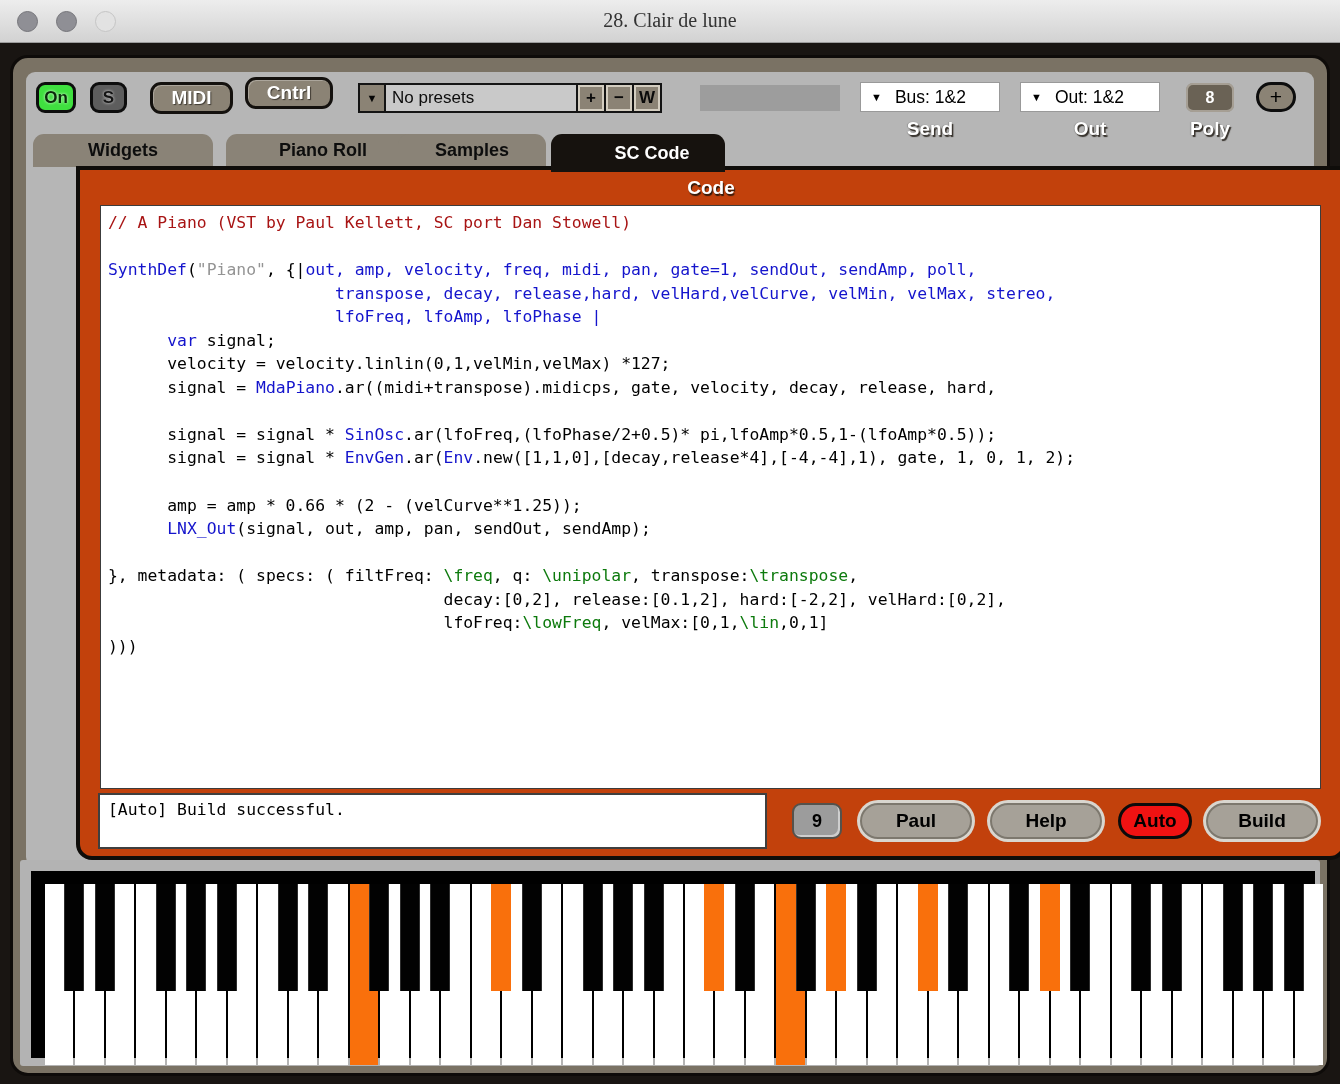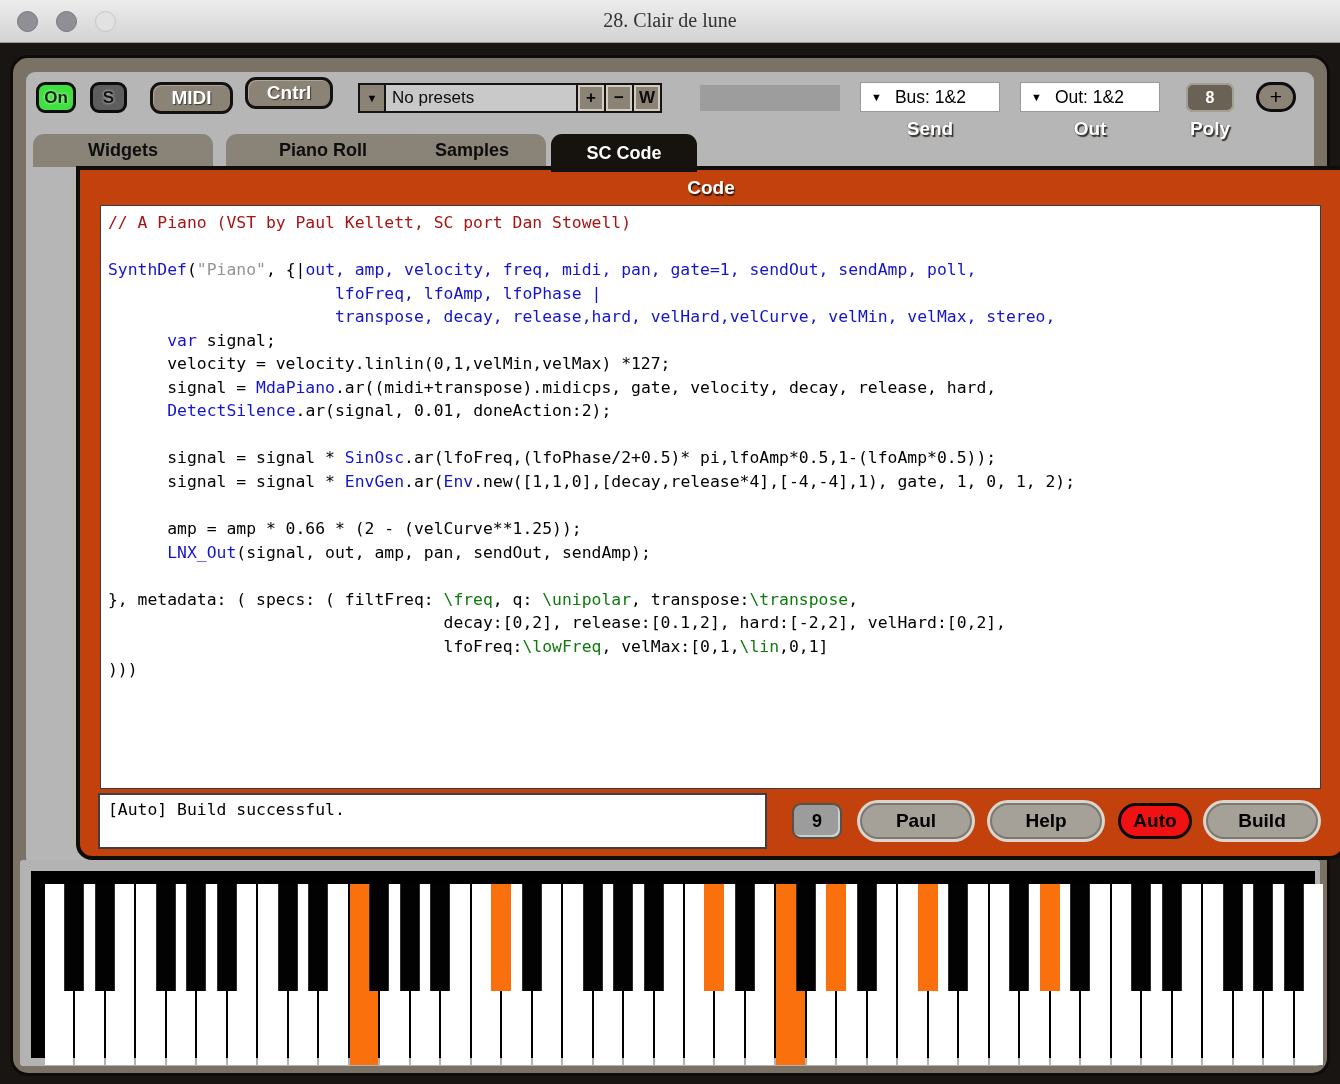--- a/index.html
+++ b/index.html
@@ -49,21 +49,21 @@
   .polylbl{left:1170px;top:118px;width:80px;}
   .poly{left:1186px;top:83px;width:48px;height:29px;background:#6a6255;border-radius:7px;color:#fff;font-size:16px;
         box-shadow:inset 0 0 0 2px rgba(240,236,226,.45);}
   .addbtn{left:1256px;top:82px;width:40px;height:30px;background:#8b8375;border:3px solid #0d0d0d;border-radius:15px;
           font-size:21px;font-weight:normal;color:#000;}
 
   
   .tab{position:absolute;top:134px;height:33px;background:#8a8377;border-radius:11px 11px 0 0;
        display:flex;align-items:center;justify-content:center;font-size:18px;font-weight:bold;color:#0d0d0d;z-index:3;}
   .tab.active{background:#16120e;color:#fff;height:38px;z-index:5;}
-  .tab1{left:33px;width:180px;} .tab2{left:226px;width:194px;} .tab3{left:398px;width:148px;} .tab4{left:551px;width:146px;}
+  .tab1{left:33px;width:180px;} .tab2{left:226px;width:194px;} .tab3{left:398px;width:148px;} .tab4{left:551px;width:146px;padding-left:28px;}
 
   
   .codepanel{position:absolute;left:36px;top:166px;width:1270px;height:694px;box-sizing:border-box;
              background:#c2410c;border:4px solid #0f0d0a;border-radius:0 0 16px 16px;z-index:4;margin-left:40px;}
   .codetitle{position:absolute;left:0;top:7px;width:100%;text-align:center;color:#fff;font-weight:bold;font-size:19px;
              text-shadow:1px 2px 1px rgba(20,16,10,.85);}
   .codebox{position:absolute;left:20px;top:35px;width:1221px;height:584px;background:#fff;border:1px solid #3c3c3c;
            box-sizing:border-box;overflow:hidden;padding:5px 0 0 7px;}
   .code-line{white-space:pre;font-family:"DejaVu Sans Mono",monospace;font-size:16.4px;line-height:23.55px;}
   .statusbox{position:absolute;left:18px;top:623px;width:669px;height:56px;background:#fff;border:2px solid #3f3f3f;
@@ -135,26 +135,25 @@
   <div class="shadowlabel polylbl">Poly</div>
 
   <div class="tbtn addbtn">+</div>
 
   <div class="codepanel">
     <div class="codetitle">Code</div>
     <div class="codebox">
         <div class="code-line"><span style="color: rgb(168, 20, 20);">// A Piano (VST by Paul Kellett, SC port Dan Stowell)</span></div>
         <div class="code-line"> </div>
         <div class="code-line"><span style="color: rgb(20, 20, 204);">SynthDef</span><span style="color: rgb(0, 0, 0);">(</span><span style="color: rgb(148, 148, 148);">"Piano"</span><span style="color: rgb(0, 0, 0);">, {|</span><span style="color: rgb(20, 20, 204);">out, amp, velocity, freq, midi, pan, gate=1, sendOut, sendAmp, poll,</span></div>
+        <div class="code-line"><span style="color: rgb(0, 0, 0);">                       </span><span style="color: rgb(20, 20, 204);">transpose, decay, release,hard, velHard,velCurve, velMin, velMax, stereo,</span></div>
         <div class="code-line"><span style="color: rgb(0, 0, 0);">                       </span><span style="color: rgb(20, 20, 204);">lfoFreq, lfoAmp, lfoPhase |</span></div>
-        <div class="code-line"><span style="color: rgb(0, 0, 0);">                       </span><span style="color: rgb(20, 20, 204);">transpose, decay, release,hard, velHard,velCurve, velMin, velMax, stereo,</span></div>
         <div class="code-line"><span style="color: rgb(0, 0, 0);">      </span><span style="color: rgb(20, 20, 204);">var</span><span style="color: rgb(0, 0, 0);"> signal;</span></div>
         <div class="code-line"><span style="color: rgb(0, 0, 0);">      velocity = velocity.linlin(0,1,velMin,velMax) *127;</span></div>
         <div class="code-line"><span style="color: rgb(0, 0, 0);">      signal = </span><span style="color: rgb(20, 20, 204);">MdaPiano</span><span style="color: rgb(0, 0, 0);">.ar((midi+transpose).midicps, gate, velocity, decay, release, hard,</span></div>
-        <div class="code-line"><span style="color: rgb(0, 0, 0);">      </span><span style="color: rgb(20, 20, 204);">DetectSilence</span><span style="color: rgb(0, 0, 0);">.ar(signal, 0.01, doneAction:2);</span></div>
         <div class="code-line"> </div>
         <div class="code-line"><span style="color: rgb(0, 0, 0);">      signal = signal * </span><span style="color: rgb(20, 20, 204);">SinOsc</span><span style="color: rgb(0, 0, 0);">.ar(lfoFreq,(lfoPhase/2+0.5)* pi,lfoAmp*0.5,1-(lfoAmp*0.5));</span></div>
         <div class="code-line"><span style="color: rgb(0, 0, 0);">      signal = signal * </span><span style="color: rgb(20, 20, 204);">EnvGen</span><span style="color: rgb(0, 0, 0);">.ar(</span><span style="color: rgb(20, 20, 204);">Env</span><span style="color: rgb(0, 0, 0);">.new([1,1,0],[decay,release*4],[-4,-4],1), gate, 1, 0, 1, 2);</span></div>
         <div class="code-line"> </div>
         <div class="code-line"><span style="color: rgb(0, 0, 0);">      amp = amp * 0.66 * (2 - (velCurve**1.25));</span></div>
         <div class="code-line"><span style="color: rgb(0, 0, 0);">      </span><span style="color: rgb(20, 20, 204);">LNX_Out</span><span style="color: rgb(0, 0, 0);">(signal, out, amp, pan, sendOut, sendAmp);</span></div>
         <div class="code-line"> </div>
         <div class="code-line"><span style="color: rgb(0, 0, 0);">}, metadata: ( specs: ( filtFreq: </span><span style="color: rgb(13, 122, 13);">\freq</span><span style="color: rgb(0, 0, 0);">, q: </span><span style="color: rgb(13, 122, 13);">\unipolar</span><span style="color: rgb(0, 0, 0);">, transpose:</span><span style="color: rgb(13, 122, 13);">\transpose</span><span style="color: rgb(0, 0, 0);">,</span></div>
         <div class="code-line"><span style="color: rgb(0, 0, 0);">                                  decay:[0,2], release:[0.1,2], hard:[-2,2], velHard:[0,2],</span></div>
         <div class="code-line"><span style="color: rgb(0, 0, 0);">                                  lfoFreq:</span><span style="color: rgb(13, 122, 13);">\lowFreq</span><span style="color: rgb(0, 0, 0);">, velMax:[0,1,</span><span style="color: rgb(13, 122, 13);">\lin</span><span style="color: rgb(0, 0, 0);">,0,1]</span></div>

